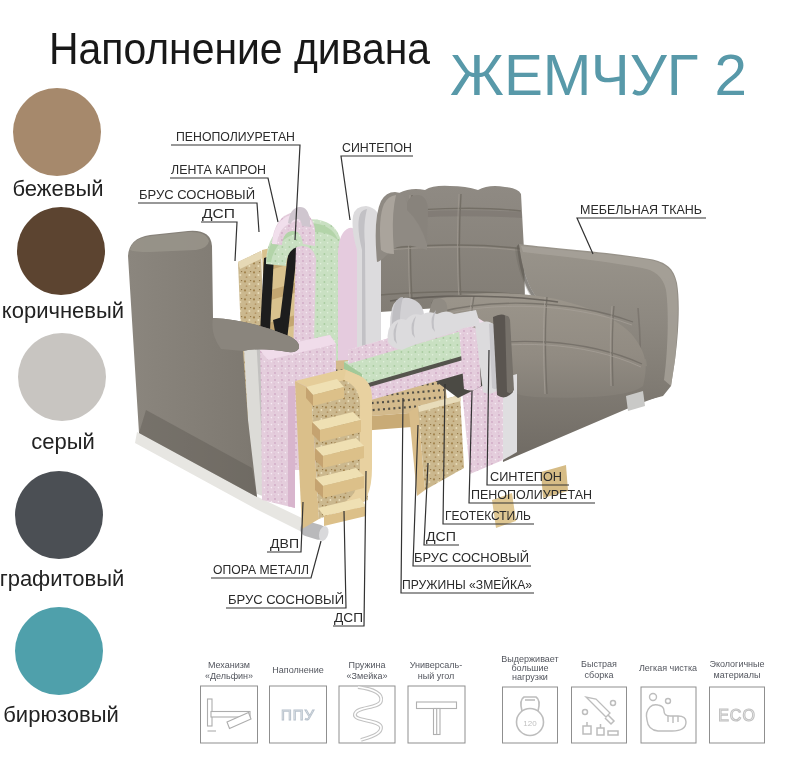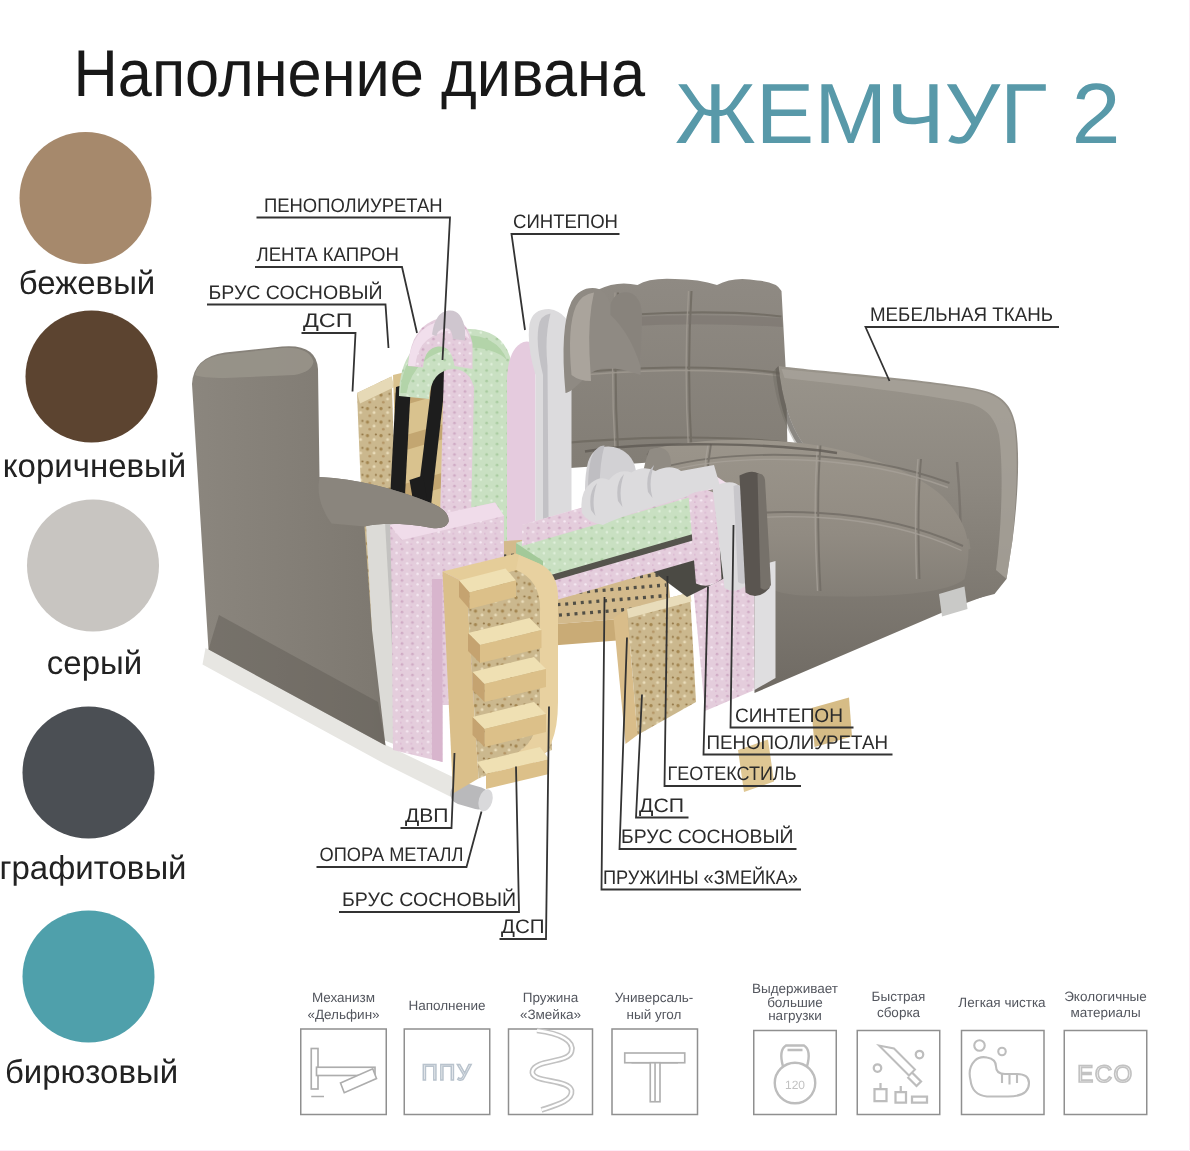--- a/index.html
+++ b/index.html
@@ -1,16 +1,16 @@
 <!DOCTYPE html>
 <html><head>
 <meta charset="utf-8">
 <style>
   html,body{margin:0;padding:0;background:#ffffff;}
-  #page{position:relative;width:793px;height:767px;background:#f9a8d4;overflow:hidden;
+  #page{position:relative;width:793px;height:767px;background:#86efac;overflow:hidden;
         font-family:"Liberation Sans", sans-serif;}
   svg{position:absolute;left:0;top:0;}
 </style>
 </head>
 <body>
 <div id="page">
 <svg width="793" height="767" viewBox="0 0 793 767">
 <defs>
   <pattern id="pk" width="7" height="7" patternUnits="userSpaceOnUse">
     <rect width="7" height="7" fill="#e4cddc"></rect>

